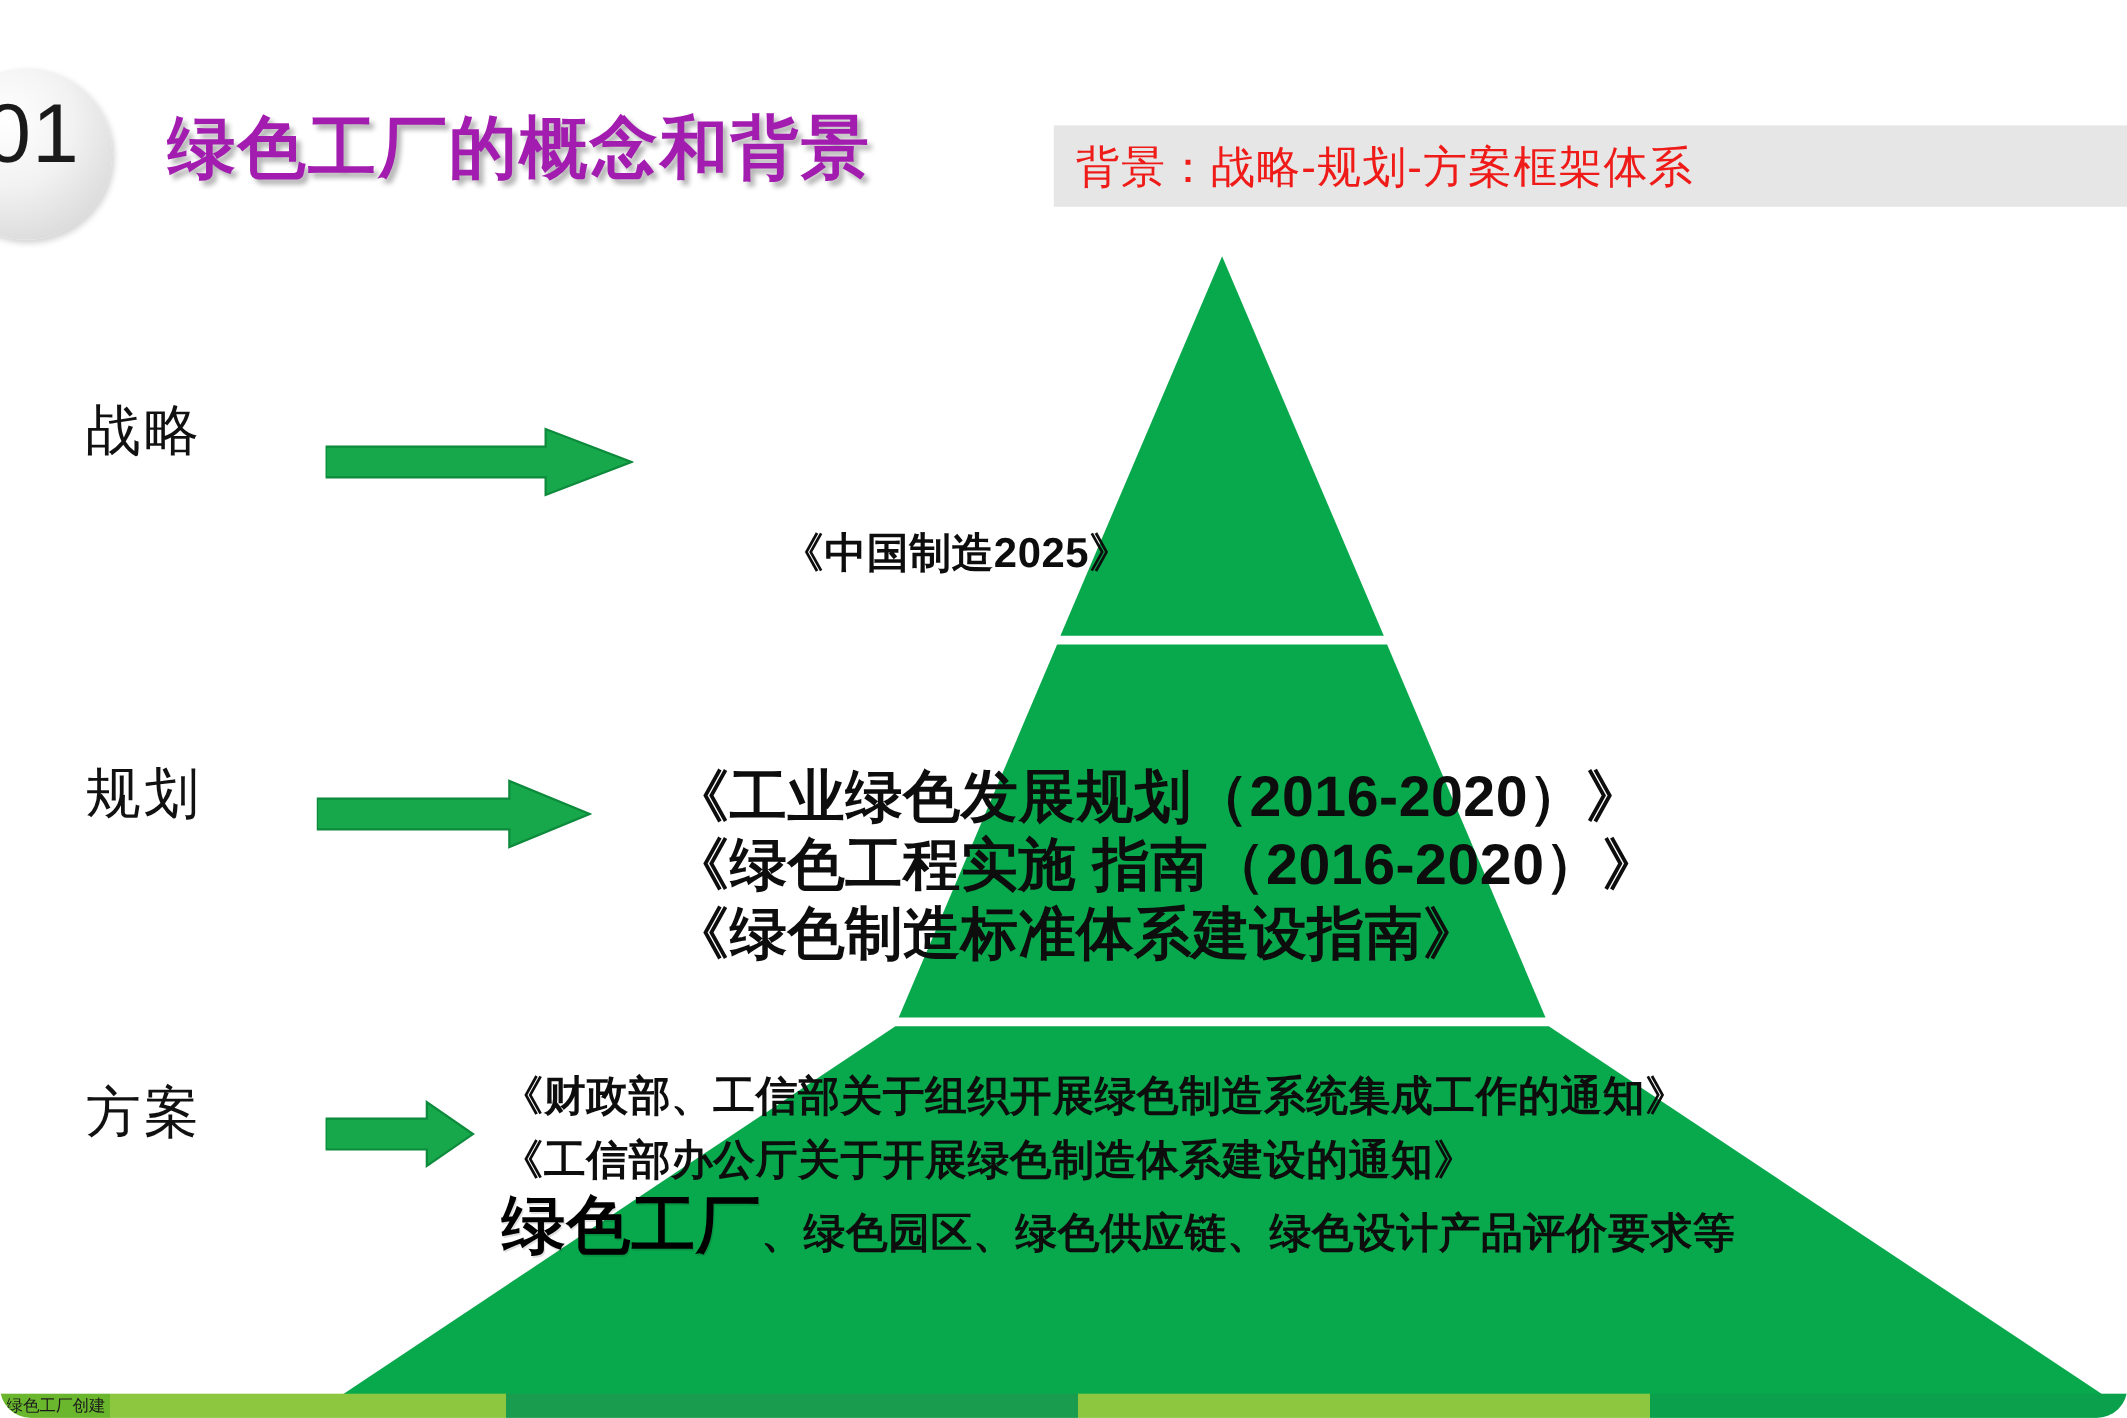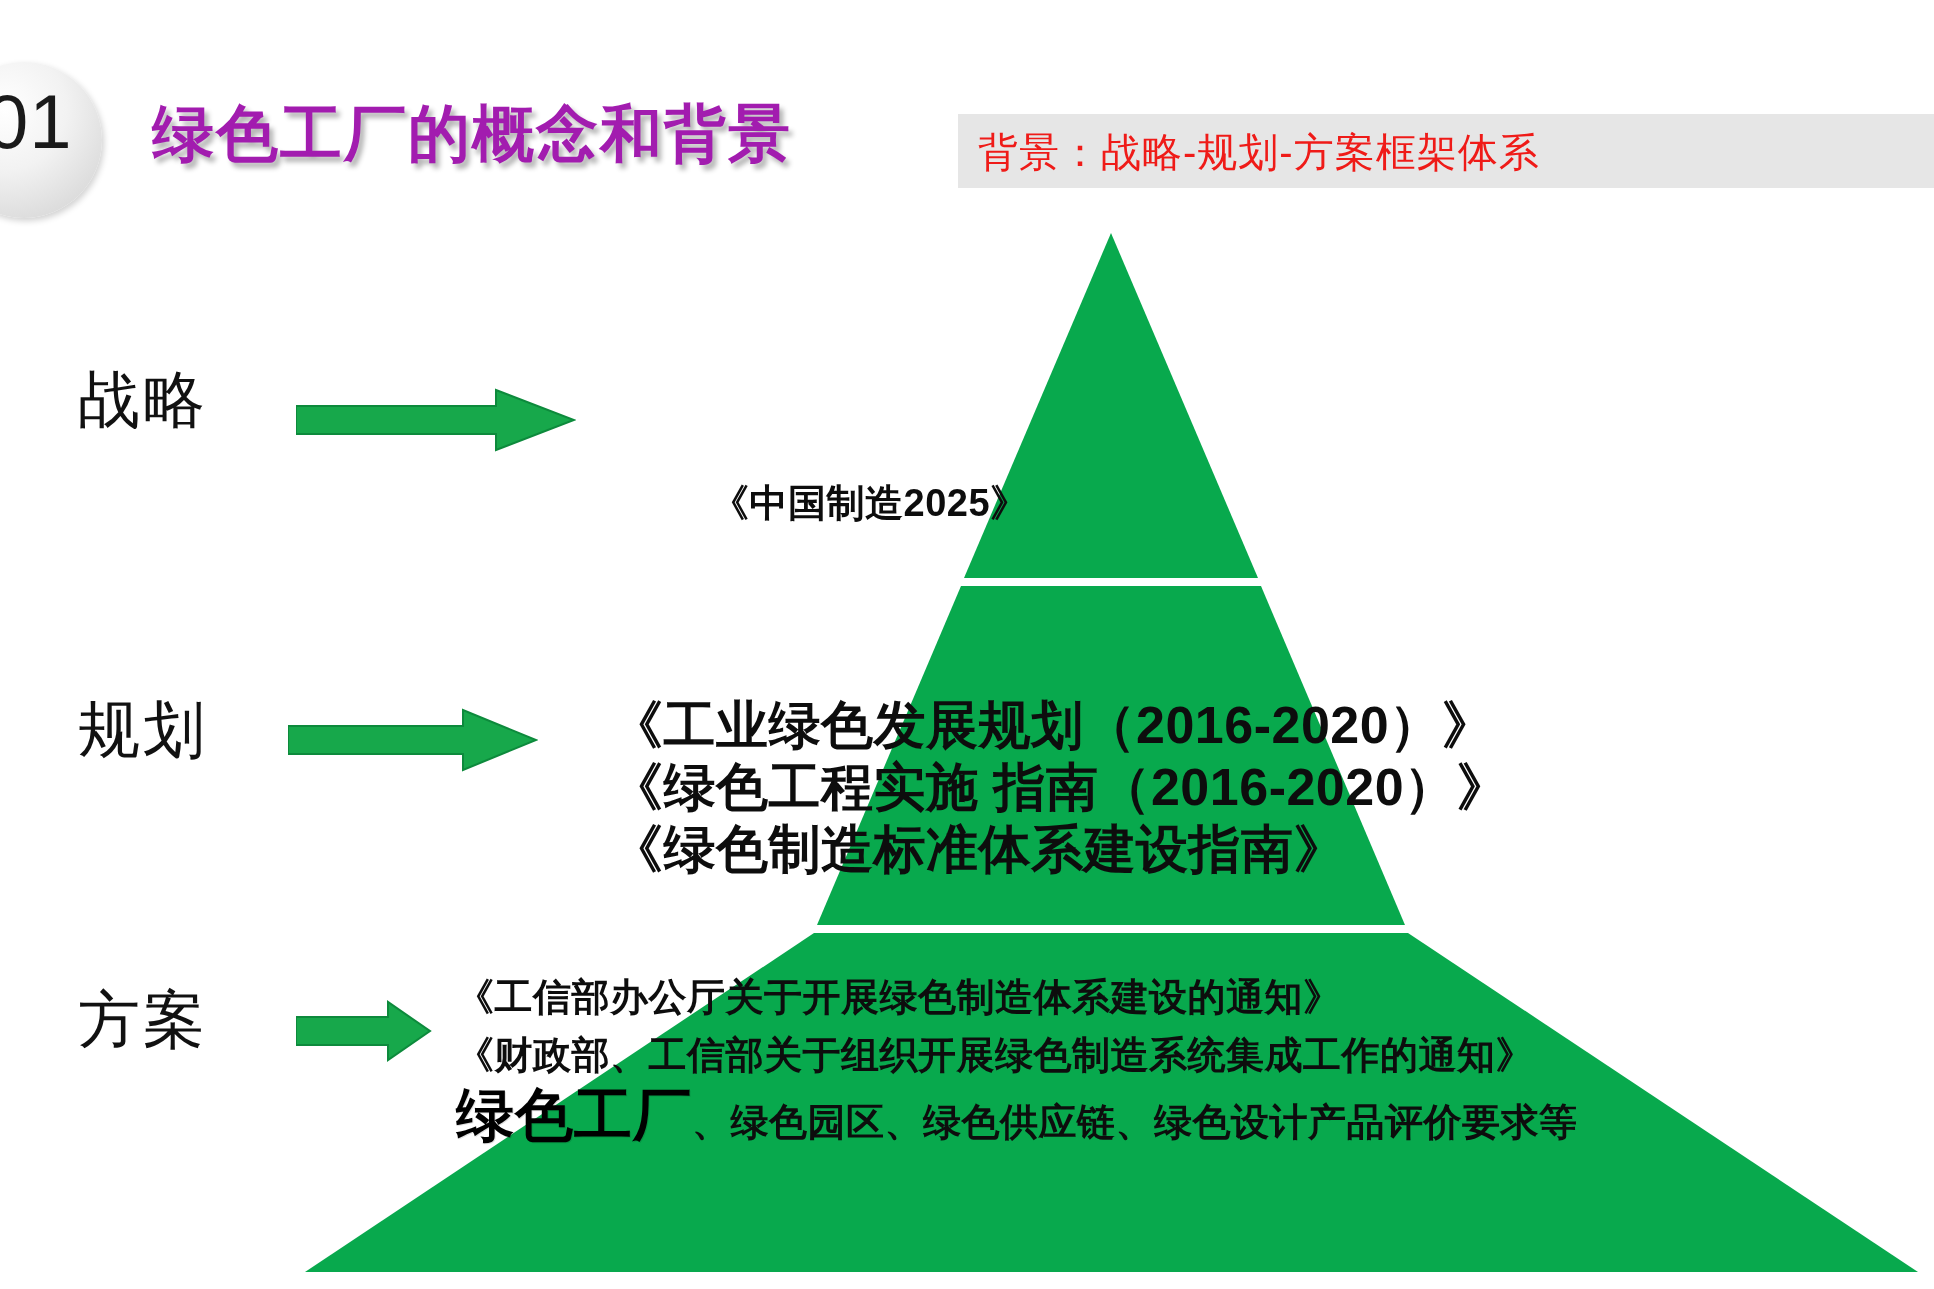--- a/index.html
+++ b/index.html
@@ -69,21 +69,21 @@
     font-weight: 400;
     color: #ef1b18;
     letter-spacing: 1px;
     white-space: nowrap;
     line-height: 70px;
   }
 
   
   .stage-label {
     position: absolute;
-    font-size: 62px;
+    font-size: 50px;
     font-weight: 400;
     color: #111111;
     letter-spacing: 3px;
     white-space: nowrap;
   }
   .lbl-strategy { left: 78px;  top: 358px; }
   .lbl-plan     { left: 78px;  top: 688px; }
   .lbl-scheme   { left: 78px;  top: 978px; }
 
   
@@ -207,21 +207,29 @@
     <div>《中国制造2025》</div>
   </div>
 
   <div class="tier-text tier2-text">
     <div>《工业绿色发展规划（2016-2020）》</div>
     <div>《绿色工程实施 指南（2016-2020）》</div>
     <div>《绿色制造标准体系建设指南》</div>
   </div>
 
   <div class="tier-text tier3-text">
+    <div>《财政部、工信部关于组织开展绿色制造系统集成工作的通知》</div>
     <div>《工信部办公厅关于开展绿色制造体系建设的通知》</div>
-    <div>《财政部、工信部关于组织开展绿色制造系统集成工作的通知》</div>
     <div class="tier3-line3">
       <span class="hl-red">绿色工厂</span><span>、绿色园区、绿色供应链、绿色设计产品评价要求等</span>
     </div>
   </div>
 
+  <div class="footer-strip">
+    <div class="fs-seg fs-a"></div>
+    <div class="fs-seg fs-b"></div>
+    <div class="fs-seg fs-c"></div>
+    <div class="fs-seg fs-d"></div>
+    <div class="fs-seg fs-e"></div>
+    <div class="fs-text">绿色工厂创建</div>
+  </div>
 
 </div>
 
 </body></html>

